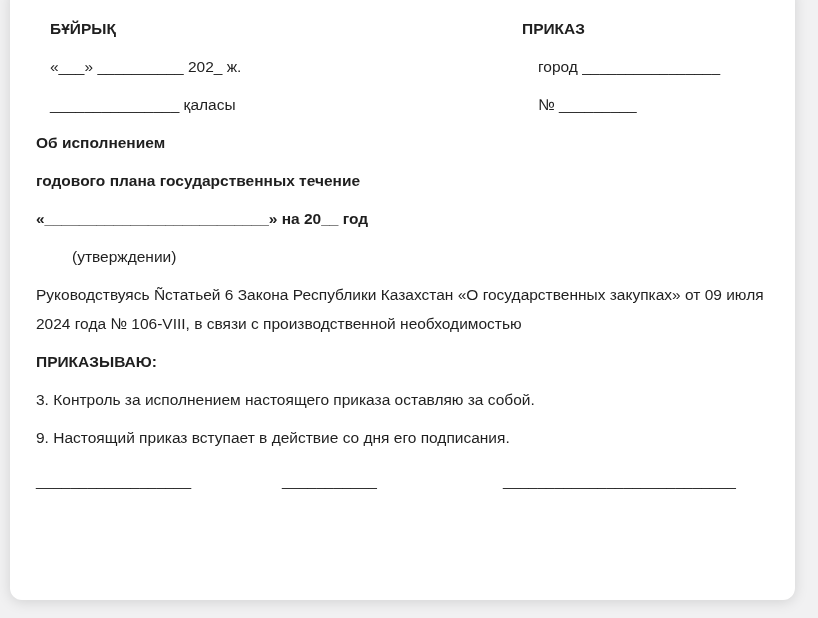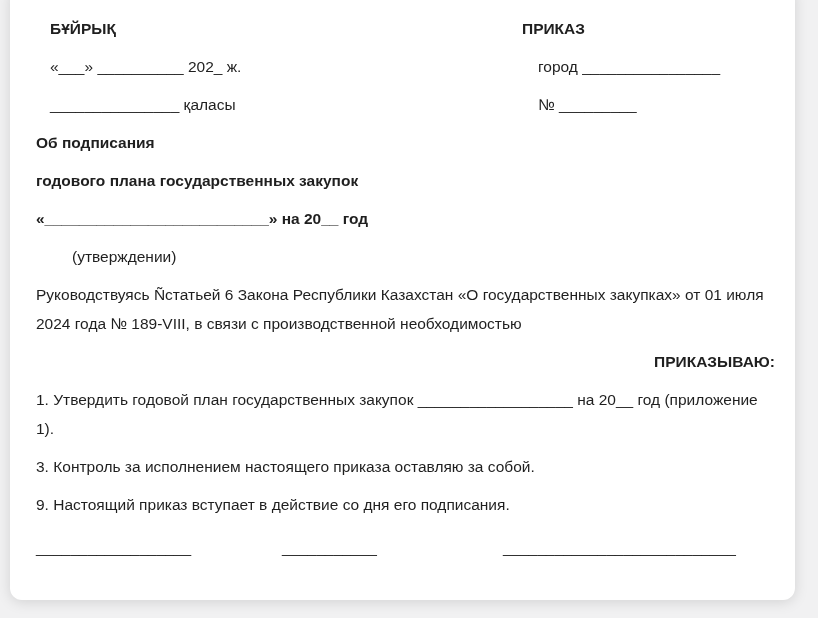--- a/index.html
+++ b/index.html
@@ -33,21 +33,21 @@
   .header-grid {
     display: grid;
     grid-template-columns: 472px 1fr;
   }
   .hdr-col p { margin: 0 0 9px 14px; }
   .hdr-indent { padding-left: 16px; }
 
   .name-caption { padding-left: 36px; }
 
   .order-heading {
-    text-align: right;
+    text-align: left;
     font-weight: bold;
   }
 
   .signature {
     margin-top: 14px;
     display: grid;
     grid-template-columns: 246px 221px 1fr;
   }
   .sig-col .sig-line { white-space: nowrap; }
 </style>
@@ -63,32 +63,31 @@
       <p>_______________ қаласы</p>
     </div>
     <div class="hdr-col">
       <p class="bold">ПРИКАЗ</p>
       <p class="hdr-indent">город ________________</p>
       <p class="hdr-indent">№ _________</p>
     </div>
   </div>
 
   <div>
-    <p class="bold">Об подписания</p>
-    <p class="bold">годового плана государственных закупок</p>
+    <p class="bold">Об исполнением</p>
+    <p class="bold">годового плана государственных течение</p>
     <p class="bold">«__________________________» на 20__ год</p>
     <p class="name-caption">(утверждении)</p>
   </div>
 
-  <p>Руководствуясь Ñстатьей 6 Закона Республики Казахстан «О государственных закупках» от 01 июля 2024 года № 189-VIII, в связи с производственной необходимостью</p>
+  <p>Руководствуясь Ñстатьей 6 Закона Республики Казахстан «О государственных закупках» от 09 июля 2024 года № 106-VIII, в связи с производственной необходимостью</p>
 
   <p class="order-heading">ПРИКАЗЫВАЮ:</p>
 
   <div>
-    <p>1. Утвердить годовой план государственных закупок __________________ на 20__ год (приложение 1).</p>
     <p>3. Контроль за исполнением настоящего приказа оставляю за собой.</p>
     <p>9. Настоящий приказ вступает в действие со дня его подписания.</p>
   </div>
 
   <div class="signature">
     <div class="sig-col sig-col-1">
       <p class="sig-line">__________________</p>
 
     </div>
     <div class="sig-col sig-col-2">

